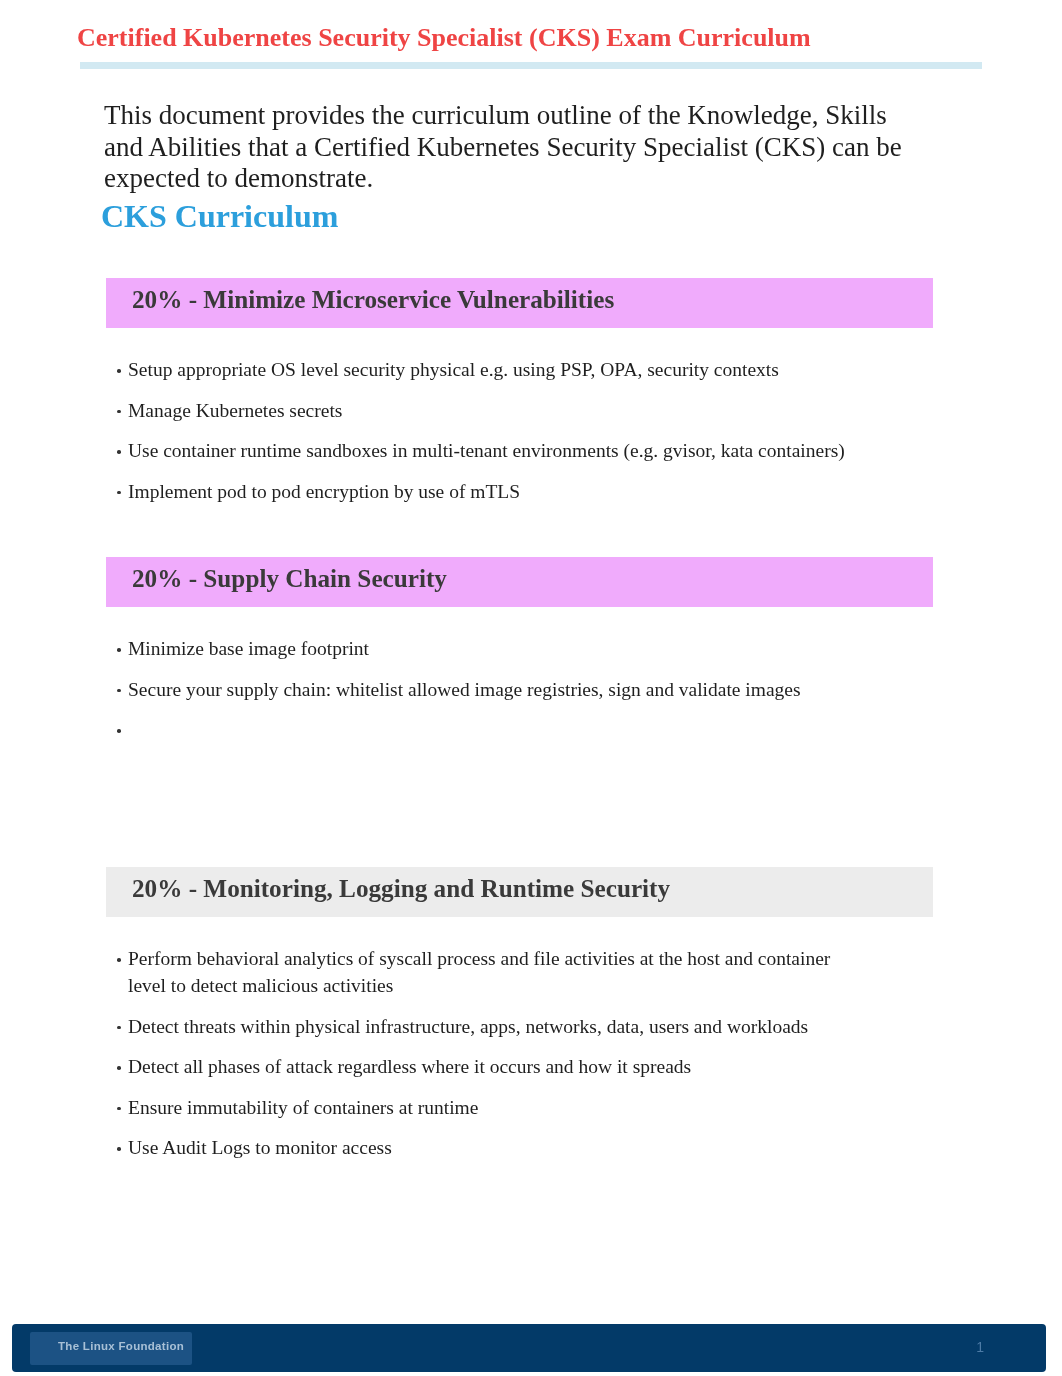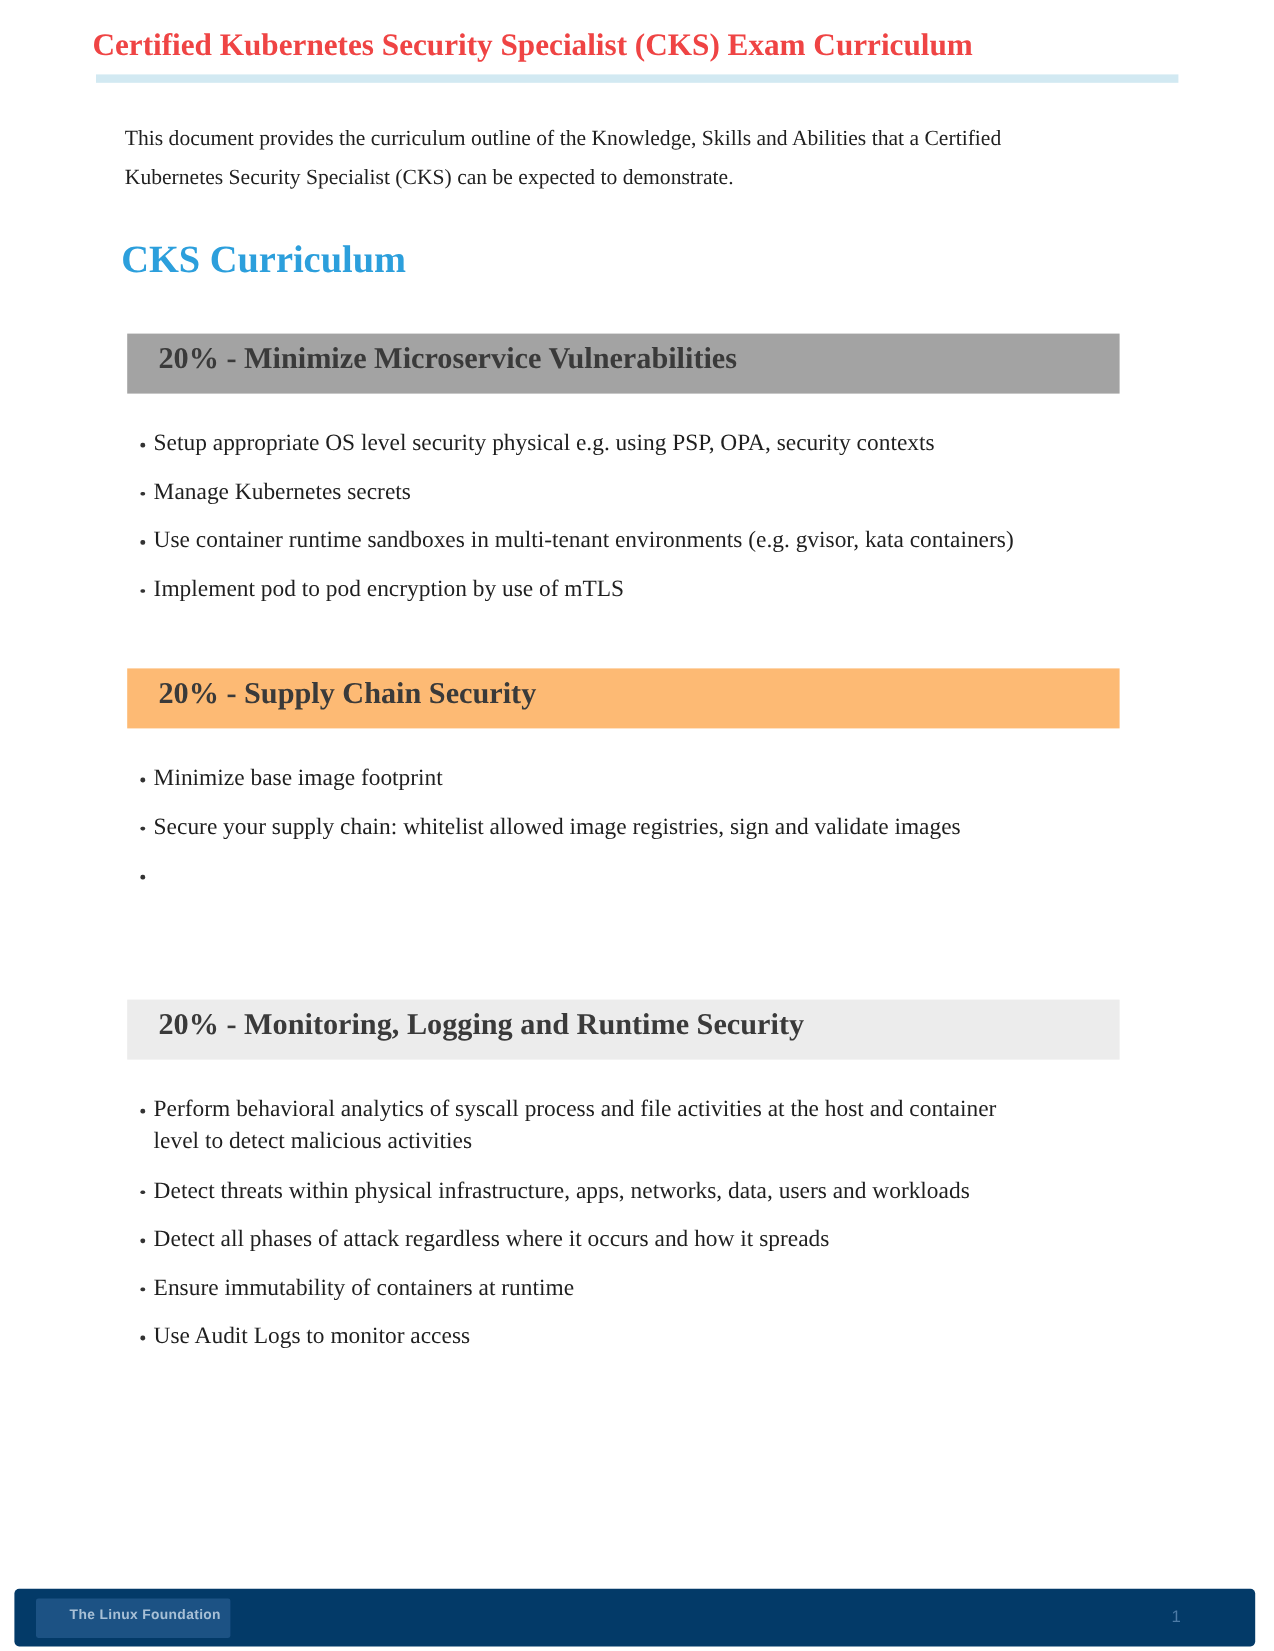--- a/index.html
+++ b/index.html
@@ -1,20 +1,20 @@
 <!DOCTYPE html>
 <html><head>
 <meta charset="utf-8">
 <style>
   html,body{margin:0;padding:0;}
   body{width:1062px;height:1376px;background:#ffffff;font-family:"Liberation Serif",serif;overflow:hidden;position:relative;}
   .page{position:absolute;left:0;top:0;width:1062px;height:1376px;}
   .title{position:absolute;left:77px;top:23px;font-family:"Liberation Serif",serif;font-weight:bold;font-size:26px;color:#3ba6dc;}
   .rule{position:absolute;left:80px;top:62px;width:902px;height:7px;background:#d2e9f2;}
-  .intro{position:absolute;left:104px;top:100px;width:800px;font-size:18px;line-height:31.5px;color:#1f1f1f;}
+  .intro{position:absolute;left:104px;top:100px;width:800px;font-size:27px;line-height:31.5px;color:#1f1f1f;}
   .h2{position:absolute;left:101px;top:198px;font-weight:bold;font-size:32px;color:#2c9fdc;}
   .sect{position:absolute;left:106px;width:827px;}
   .secthead{background:#ececec;height:50px;position:relative;}
   .secthead span{position:absolute;left:26px;top:9px;font-weight:bold;font-size:25.2px;color:#3a3a3a;line-height:26px;}
   ul{list-style:none;margin:0;padding:0;padding-top:28px;padding-right:79px;}
   li{position:relative;padding-left:22px;font-size:19.5px;line-height:27px;color:#1f1f1f;margin-top:13.5px;}
   li:first-child{margin-top:0;}
   li .bullet{position:absolute;left:11px;top:13px;width:3.5px;height:3.5px;background:#333;border-radius:50%;}
   .footer{position:absolute;left:12px;top:1324px;width:1034px;height:48px;background:#033a68;border-radius:4px;}
   .footer .badge{position:absolute;left:18px;top:8px;width:162px;height:33px;background:#1c5284;border-radius:2px;}
@@ -24,42 +24,42 @@
 </head>
 <body>
 
 <div class="page">
   <div class="title" style="color: #ef4444;">Certified Kubernetes Security Specialist (CKS) Exam Curriculum</div>
   <div class="rule" style="background-color: rgb(210, 233, 242);"></div>
   <div class="intro" style="color: rgb(31, 31, 31);">This document provides the curriculum outline of the Knowledge, Skills and Abilities that a Certified Kubernetes Security Specialist (CKS) can be expected to demonstrate.</div>
   <div class="h2" style="color: rgb(44, 159, 220);">CKS Curriculum</div>
   <div id="sections">
       <div class="sect" style="top: 278px;">
-        <div class="secthead" style="background-color: #a3a3a3;">
+        <div class="secthead" style="background-color: #f0abfc;">
           <span style="color: rgb(58, 58, 58);">20% - Minimize Microservice Vulnerabilities</span>
         </div>
         <ul>
           <li><span class="bullet"></span><span class="itext">Setup appropriate OS level security physical e.g. using PSP, OPA, security contexts</span></li>
           <li><span class="bullet"></span><span class="itext">Manage Kubernetes secrets</span></li>
           <li><span class="bullet"></span><span class="itext">Use container runtime sandboxes in multi-tenant environments (e.g. gvisor, kata containers)</span></li>
           <li><span class="bullet"></span><span class="itext">Implement pod to pod encryption by use of mTLS</span></li>
         </ul>
       </div>
       <div class="sect" style="top: 557px;">
-        <div class="secthead" style="background-color: #fdba74;">
+        <div class="secthead" style="background-color: #f0abfc;">
           <span style="color: rgb(58, 58, 58);">20% - Supply Chain Security</span>
         </div>
         <ul>
           <li><span class="bullet"></span><span class="itext">Minimize base image footprint</span></li>
           <li><span class="bullet"></span><span class="itext">Secure your supply chain: whitelist allowed image registries, sign and validate images</span></li>
           <li><span class="bullet"></span></li>
         </ul>
       </div>
       <div class="sect" style="top: 833px;">
-        <div class="secthead" style="background-color: rgb(236, 236, 236);">
+        <div class="secthead" style="background-color: rgb(236, 236, 236); margin-top: 34px;">
           <span style="color: rgb(58, 58, 58);">20% - Monitoring, Logging and Runtime Security</span>
         </div>
         <ul>
           <li><span class="bullet"></span><span class="itext">Perform behavioral analytics of syscall process and file activities at the host and container level to detect malicious activities</span></li>
           <li><span class="bullet"></span><span class="itext">Detect threats within physical infrastructure, apps, networks, data, users and workloads</span></li>
           <li><span class="bullet"></span><span class="itext">Detect all phases of attack regardless where it occurs and how it spreads</span></li>
           <li><span class="bullet"></span><span class="itext">Ensure immutability of containers at runtime</span></li>
           <li><span class="bullet"></span><span class="itext">Use Audit Logs to monitor access</span></li>
         </ul>
       </div>

